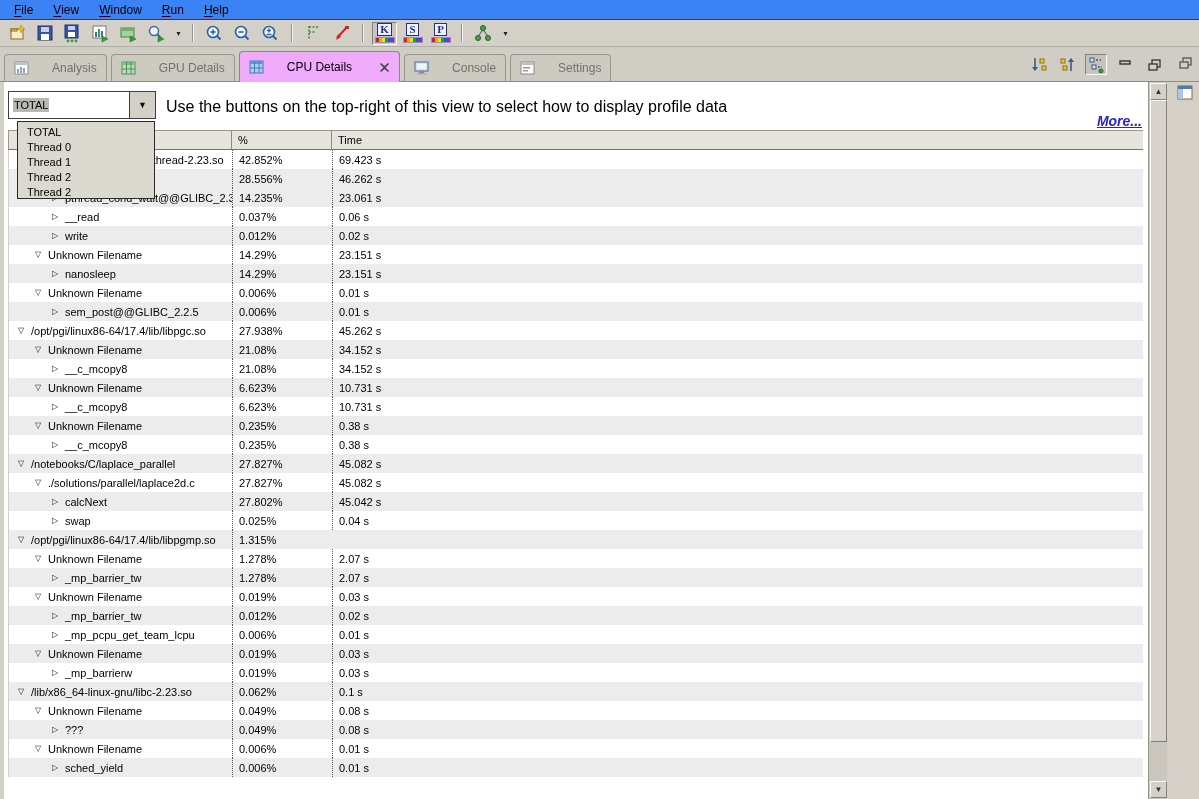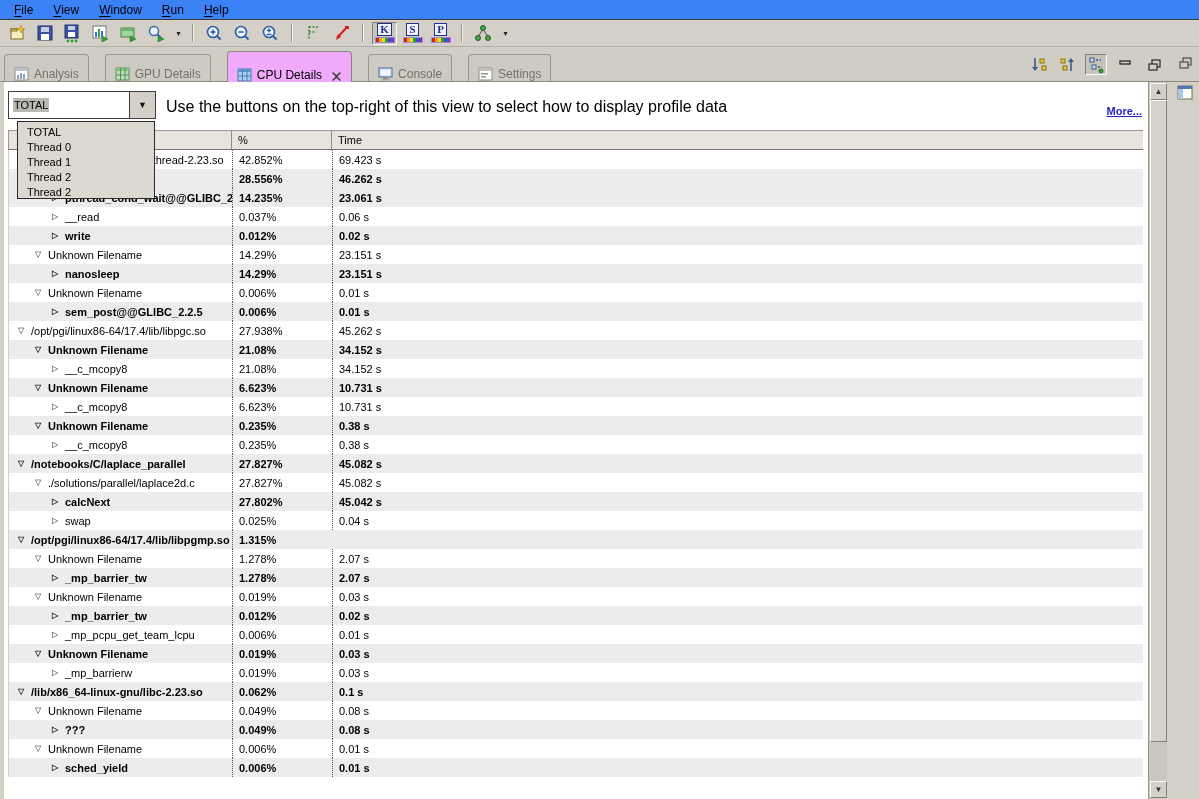--- a/index.html
+++ b/index.html
@@ -22,54 +22,54 @@
   .tsep { width:2px; height:18px; border-left:1px solid #98958d; border-right:1px solid #f2f1ed; margin:0 5px; }
   .caret { font-size:8px; color:#222; margin-left:1px; }
   .ksp { display:flex; flex-direction:column; align-items:center; line-height:1; }
   .ksp .ltr { font-family:"Liberation Serif", serif; font-weight:bold; font-size:11px; color:#22308c;
     border:1px solid #22308c; padding:0 2px; background:#f2f2ff; }
   .rainbow { display:flex; margin-top:1px; border:1px solid #9a8cc8; }
   .rainbow i { display:block; width:3px; height:4px; }
   
   .tabbar { height:35px; background:#d0cdc5; border-bottom:1px solid #8e8b83;
     display:flex; align-items:flex-end; padding-left:4px; position:relative; }
-  .tab { height:27px; display:flex; align-items:flex-end; gap:5px; padding:0 9px;
+  .tab { height:27px; display:flex; align-items:center; gap:23px; padding:0 9px;
     font-size:12px; color:#757069; background:#cdcac2;
-    border:1px solid #98958d; border-bottom:none; border-radius:4px 4px 0 0; margin-right:16px; }
+    border:1px solid #98958d; border-bottom:none; border-radius:4px 4px 0 0; margin-right:4px; }
   .tab.active { background:#f0abfc; color:#000; height:31px; margin-bottom:-1px; border-color:#8a8781; }
   .tab .close-x { margin-left:4px; display:flex; }
   .viewbar { position:absolute; right:34px; top:7px; display:flex; gap:7px; align-items:center; }
   .vbtn { width:22px; height:21px; display:flex; align-items:center; justify-content:center; }
   .vbtn.pressed { border:1px solid; border-color:#84817b #fbfaf7 #fbfaf7 #84817b; background:#c6c3bb; }
   .far-restore { position:absolute; right:6px; top:9px; }
   
   .view { position:absolute; left:4px; top:82px; width:1144px; height:717px; background:#ffffff; }
   .combo { position:absolute; left:4px; top:9px; width:148px; height:28px;
     border:1px solid #3f3f3f; background:#fff; display:flex; }
   .combo-text { flex:1; font-size:11px; display:flex; align-items:center; padding-left:4px; overflow:hidden; }
   .combo-text span { background:#b8b8b4; padding:1px 1px; }
   .combo-btn { width:26px; background:#d4d0c8; border-left:1px solid #3f3f3f;
     display:flex; align-items:center; justify-content:center; font-size:9px; color:#111; }
   .instruction { position:absolute; left:162px; top:16px; font-size:16px; }
-  .more-link { position:absolute; right:6px; top:23px; font-size:11px; font-weight:bold;
-    color:#2a23c8; text-decoration:underline; cursor:pointer; }
+  .more-link { position:absolute; right:6px; top:31px; font-size:14px; font-weight:bold;
+    color:#2a23c8; text-decoration:underline; cursor:pointer;font-style:italic; }
   
   .popup { position:absolute; left:13px; top:39px; width:138px; height:78px; z-index:20;
     background:#dcd9d1; border:1px solid #2a2a2a; padding-top:2px; }
   .popup-item { height:15px; font-size:11px; padding-left:9px; display:flex; align-items:center; cursor:default; }
   
   .thead { position:absolute; left:4px; top:48px; width:1135px; height:20px; display:flex;
     background:#e7e4de; border-top:1px solid #9a978f; border-bottom:1px solid #75726c; border-left:1px solid #9a978f; }
   .thead .hc { font-size:11px; display:flex; align-items:center; padding-left:6px; border-right:1px solid #8f8c84; }
   .hc.h-name { width:223px; }
   .hc.h-pct { width:100px; }
   .hc.h-time { flex:1; border-right:none; }
   .tbody { position:absolute; left:4px; top:68px; width:1135px; border-left:1px solid #cfcfcf; }
   .trow { height:19px; display:flex; align-items:stretch; font-size:11px; background:#fff; }
-  .trow.alt { background:#ececec;font-weight:bold; }
+  .trow.alt { background:#ececec; }
   .c-name { width:223px; display:flex; align-items:center; overflow:hidden; white-space:nowrap; }
   .c-pct { width:100px; border-left:1px dotted #555; display:flex; align-items:center; padding-left:6px; }
   .c-time { flex:1; border-left:1px dotted #555; display:flex; align-items:center; padding-left:6px; }
   .tree-arrow { width:12px; font-size:8px; color:#222; display:inline-flex; justify-content:center; flex:none; }
   .lv1 .tree-arrow { margin-left:6px; }
   .lv2 .tree-arrow { margin-left:23px; }
   .lv3 .tree-arrow { margin-left:40px; }
   .nm { margin-left:4px; }
   
   .scrollbar { position:absolute; left:1148px; top:82px; width:19px; height:717px;

